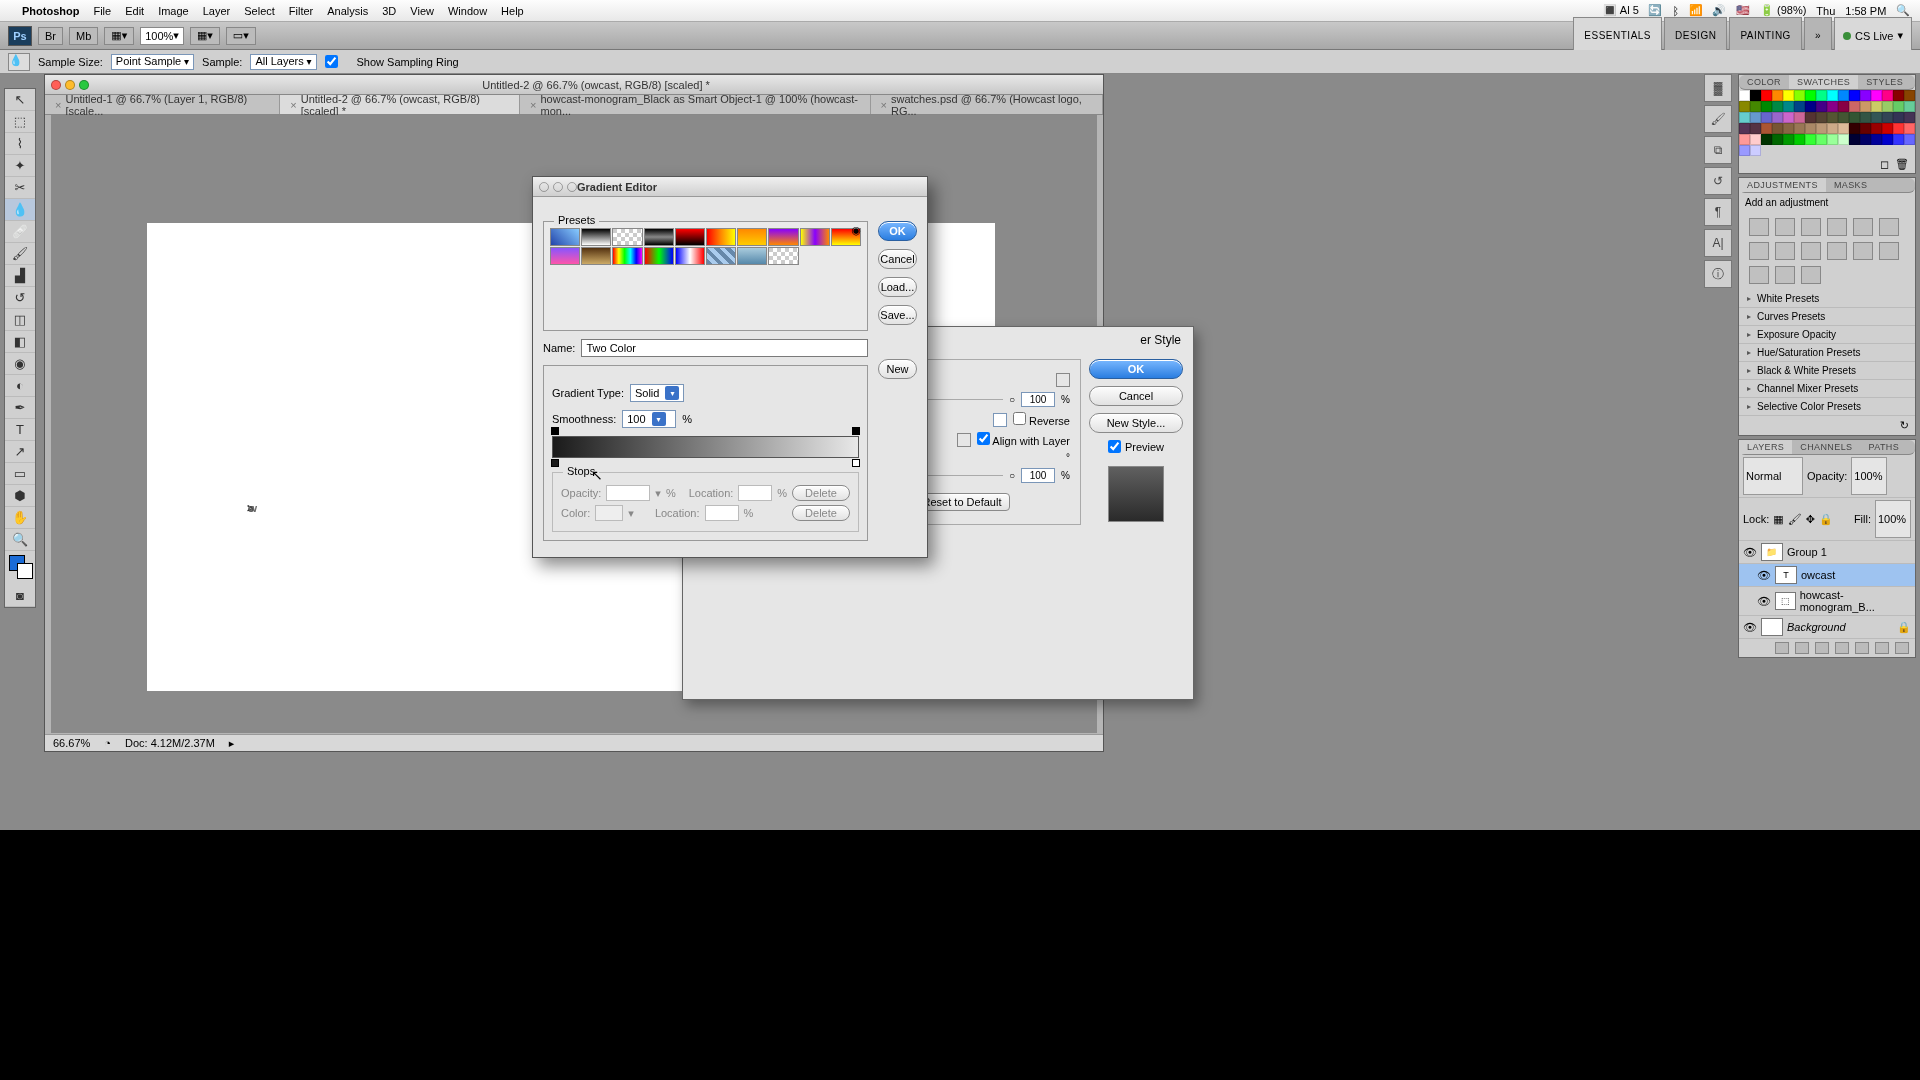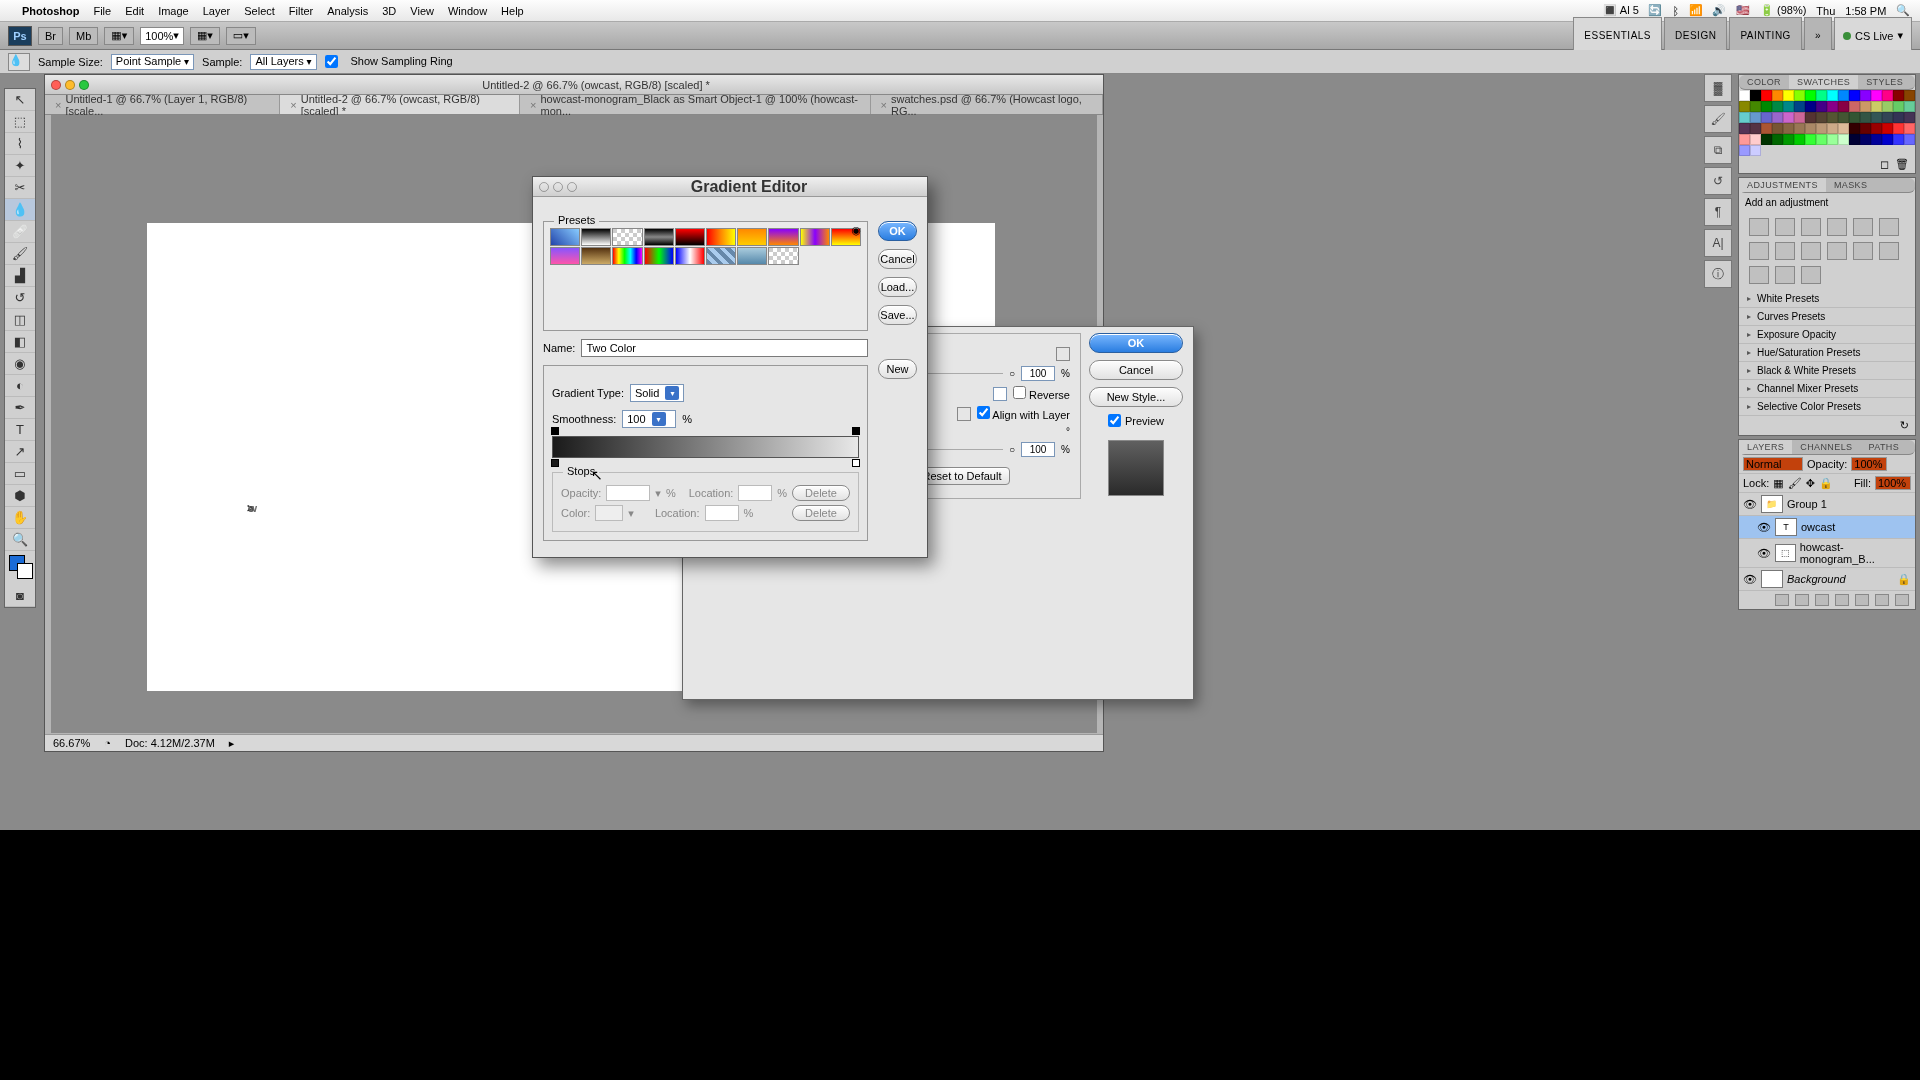--- a/index.html
+++ b/index.html
@@ -21,21 +21,21 @@
 .app-bar .right-tabs { margin-left: auto; display: flex; gap: 2px; }
 .app-bar .tab { background: #b5b5b5; border: 1px solid #888; padding: 12px 10px; font-size: 10px; letter-spacing: 0.5px; }
 .app-bar .tab.active { background: #d9d9d9; }
 .cs-live { background: #d9d9d9; border: 1px solid #888; padding: 2px 8px; display:flex; align-items:center; gap:4px; }
 .cs-live::before { content:""; width:8px;height:8px;background:#3a8f3a;border-radius:50%; }
 
 
 .opts-bar { position: absolute; top: 50px; left: 0; right: 0; height: 24px; background: #d0d0d0; border-bottom: 1px solid #888; display:flex; align-items:center; padding: 0 8px; gap: 8px; font-size: 11px; }
 .opts-bar .mini-swatch { width: 22px; height: 18px; border: 1px solid #888; background: #ddd; }
 .opts-bar select, .opts-bar .dropdown { background: #fff; border: 1px solid #7a96b8; padding: 0 4px; height: 16px; font-size: 10px; }
-.opts-bar label { display:flex; gap:13px; }
+.opts-bar label { display:flex; align-items:center; gap:19px; }
 
 
 .workspace { position: absolute; top: 74px; left: 0; right: 0; bottom: 0; background: #8a8a8a; }
 
 
 .tools { position: absolute; top: 88px; left: 4px; width: 32px; background: #d0d0d0; border: 1px solid #666; }
 .tools .tool { width: 30px; height: 22px; border-bottom: 1px solid #bbb; display:flex; align-items:center; justify-content:center; font-size: 13px; color:#333; }
 .tools .tool.sel { background: #b8c8dd; }
 .tools .colors { height: 34px; position: relative; }
 .tools .fg { position:absolute; top:4px; left:4px; width:16px; height:16px; background:#1a6bd6; border:1px solid #000; }
@@ -72,21 +72,21 @@
 .adj-icons .ai { width:20px; height:18px; background:#c0c0c0; border:1px solid #888; }
 .preset-list { }
 .preset-list .pl { padding:3px 8px; border-bottom:1px solid #bbb; font-size:10px; display:flex; align-items:center; gap:6px; }
 .preset-list .pl::before { content:"▸"; font-size:8px; color:#555; }
 .layers-body { }
 .layer-row { display:flex; align-items:center; padding:2px 4px; border-bottom:1px solid #bbb; gap:4px; font-size:10px; }
 .layer-row.sel { background:#9ec3f0; }
 .layer-row .eye { width:14px; text-align:center; }
 .layer-row .thumb { width:22px; height:18px; background:#fff; border:1px solid #777; display:flex;align-items:center;justify-content:center; font-size:9px; }
 .layer-opts { display:flex; align-items:center; gap:4px; padding:2px 4px; font-size:9px; border-bottom:1px solid #bbb; }
-.layer-opts .inp { width:36px; background:#c2410c; border:1px solid #999; padding:0 2px; }
+.layer-opts .inp { width:36px; background:#e5e5e5; border:1px solid #999; padding:12px 2px; }
 .layer-footer { display:flex; gap:6px; padding:3px 6px; justify-content:flex-end; }
 .layer-footer .fi { width:14px;height:12px; background:#bbb; border:1px solid #888; }
 
 .collapsed-strip { position:absolute; top:74px; right:186px; width:30px; }
 .collapsed-strip .ci { width:28px; height:28px; background:#cfcfcf; border:1px solid #777; margin-bottom:3px; display:flex;align-items:center;justify-content:center; font-size:12px; color:#444; }
 
 
 .ls-dialog { position:absolute; top:326px; left:682px; width:512px; height:374px; background:#e6e6e6; border:1px solid #666; box-shadow: 4px 6px 12px rgba(0,0,0,.35); }
 .ls-dialog .header { text-align:right; padding:6px 12px; font-size:12px; }
 .ls-dialog .body { display:flex; padding:6px 10px 10px; gap:8px; }
@@ -100,21 +100,21 @@
 .ls-dialog .btns { width:94px; display:flex; flex-direction:column; gap:7px; }
 .mac-btn { background: linear-gradient(#fdfdfd,#e2e2e2); border:1px solid #8a8a8a; border-radius:12px; padding:3px 0; text-align:center; font-size:11px; box-shadow:0 1px 0 #fff inset; }
 .mac-btn.primary { background: linear-gradient(#7ab8ff,#2a7de0); color:#fff; border-color:#2a5fa0; font-weight:bold; }
 .preview-sw { width:56px; height:56px; background:linear-gradient(#606060,#2a2a2a); border:1px solid #888; margin:6px auto; }
 
 
 .ge-dialog { position:absolute; top:176px; left:532px; width:396px; height:382px; background:#e6e6e6; border:1px solid #555; box-shadow: 6px 8px 16px rgba(0,0,0,.45); }
 .ge-title { height:20px; background:linear-gradient(#f0f0f0,#cfcfcf); display:flex; align-items:center; padding:0 6px; border-bottom:1px solid #999; }
 .ge-title .traffic { display:flex; gap:4px; }
 .ge-title .dot { width:10px;height:10px;border-radius:50%; border:1px solid rgba(0,0,0,.3); }
-.ge-title .title-text { flex:1; text-align:center; font-size:16px; font-weight:bold; color:#333; }
+.ge-title .title-text { flex:1; text-align:left; font-size:11px; font-weight:bold; color:#333; }
 .ge-body { padding:8px 10px; display:flex; gap:10px;margin-top:16px; }
 .ge-left { flex:1; }
 .ge-right { width:88px; display:flex; flex-direction:column; gap:8px; }
 .presets-box { border:1px solid #999; background:#eaeaea; padding:6px; position:relative; height:110px; }
 .presets-label { position:absolute; top:-8px; left:10px; background:#e6e6e6; padding:0 4px; font-size:11px; }
 .preset-grid { display:grid; grid-template-columns: repeat(10,1fr); gap:1px; }
 .preset-grid .pg { height:18px; border:1px solid #888; }
 .field-row { display:flex; align-items:center; gap:6px; margin:8px 0; font-size:11px; }
 .field-row input[type=text] { flex:1; border:1px solid #7a7a7a; background:#fff; padding:2px 4px; height:18px; font-size:11px; }
 .grad-strip-wrap { border:1px solid #999; padding:10px 8px 8px; margin-top:4px; }
@@ -462,20 +462,21 @@
         <div class="fi"></div>
         <div class="fi"></div>
         <div class="fi"></div>
         <div class="fi"></div>
         <div class="fi"></div>
     </div>
   </div>
 </div>
 
 <div class="ls-dialog">
+  <div class="header">er Style</div>
   <div class="body">
     <div class="styles-col" style="align-self:flex-end;">
       <div class="srow">
           <input type="checkbox" style="">
           <span>Pattern Overlay</span>
         </div>
       <div class="srow">
           <input type="checkbox" style="">
           <span>Stroke</span>
         </div>

